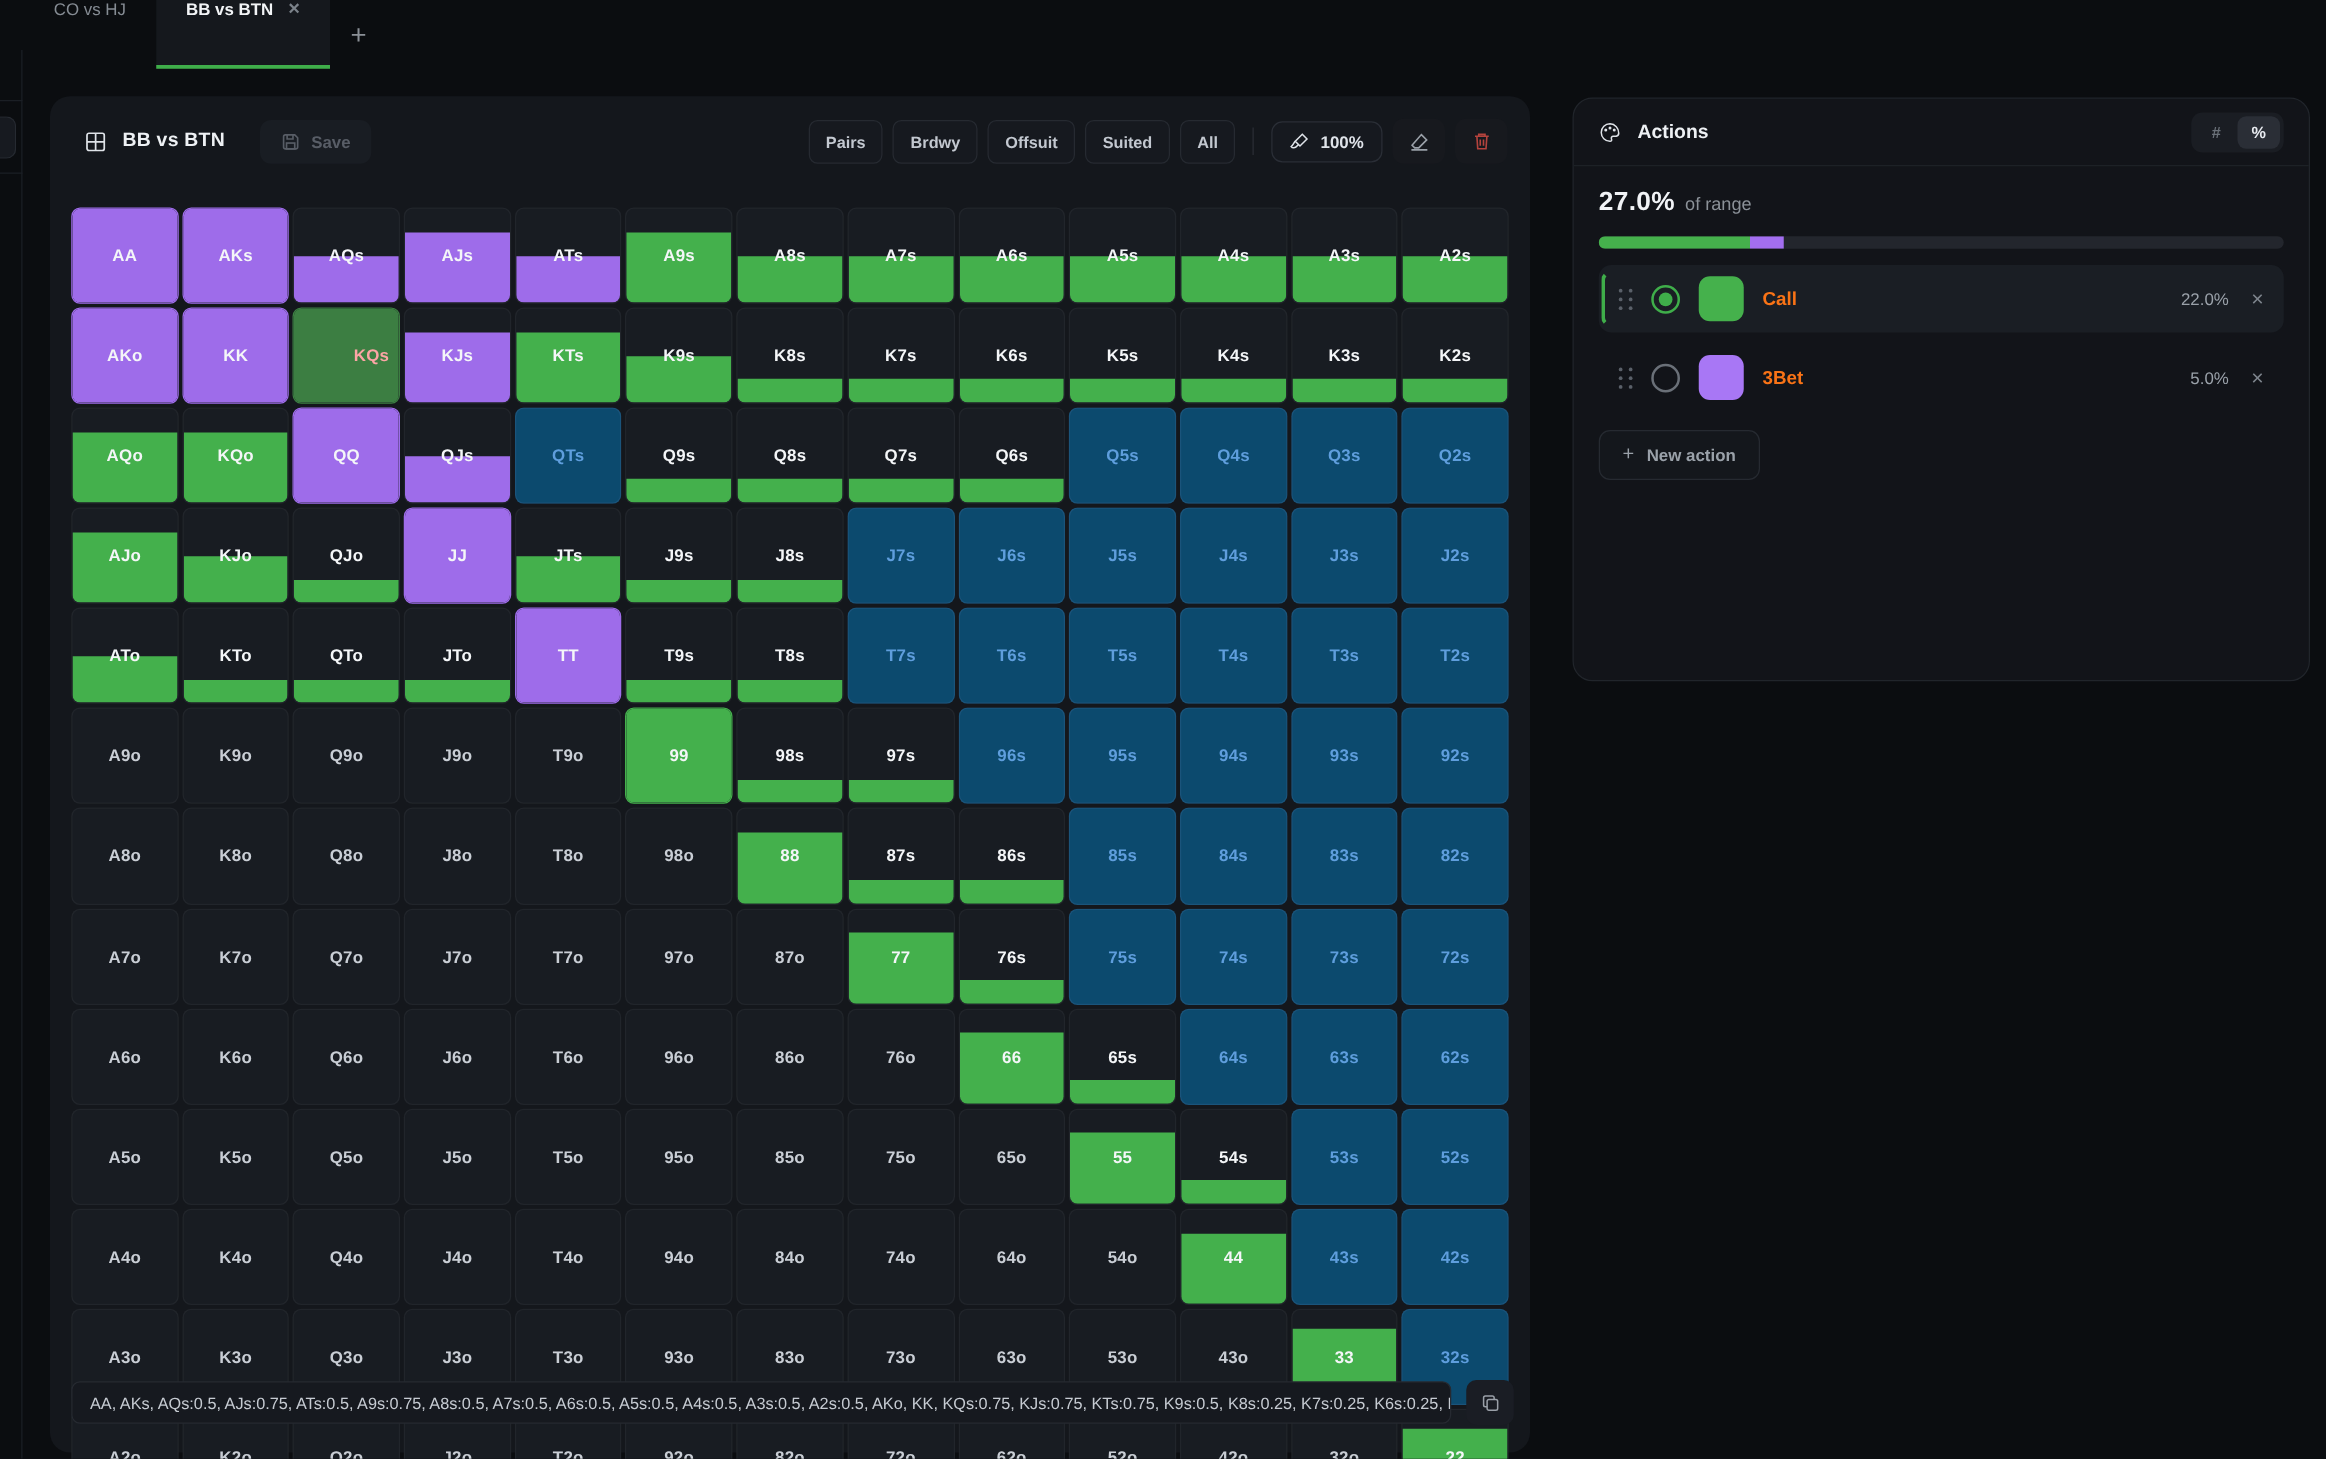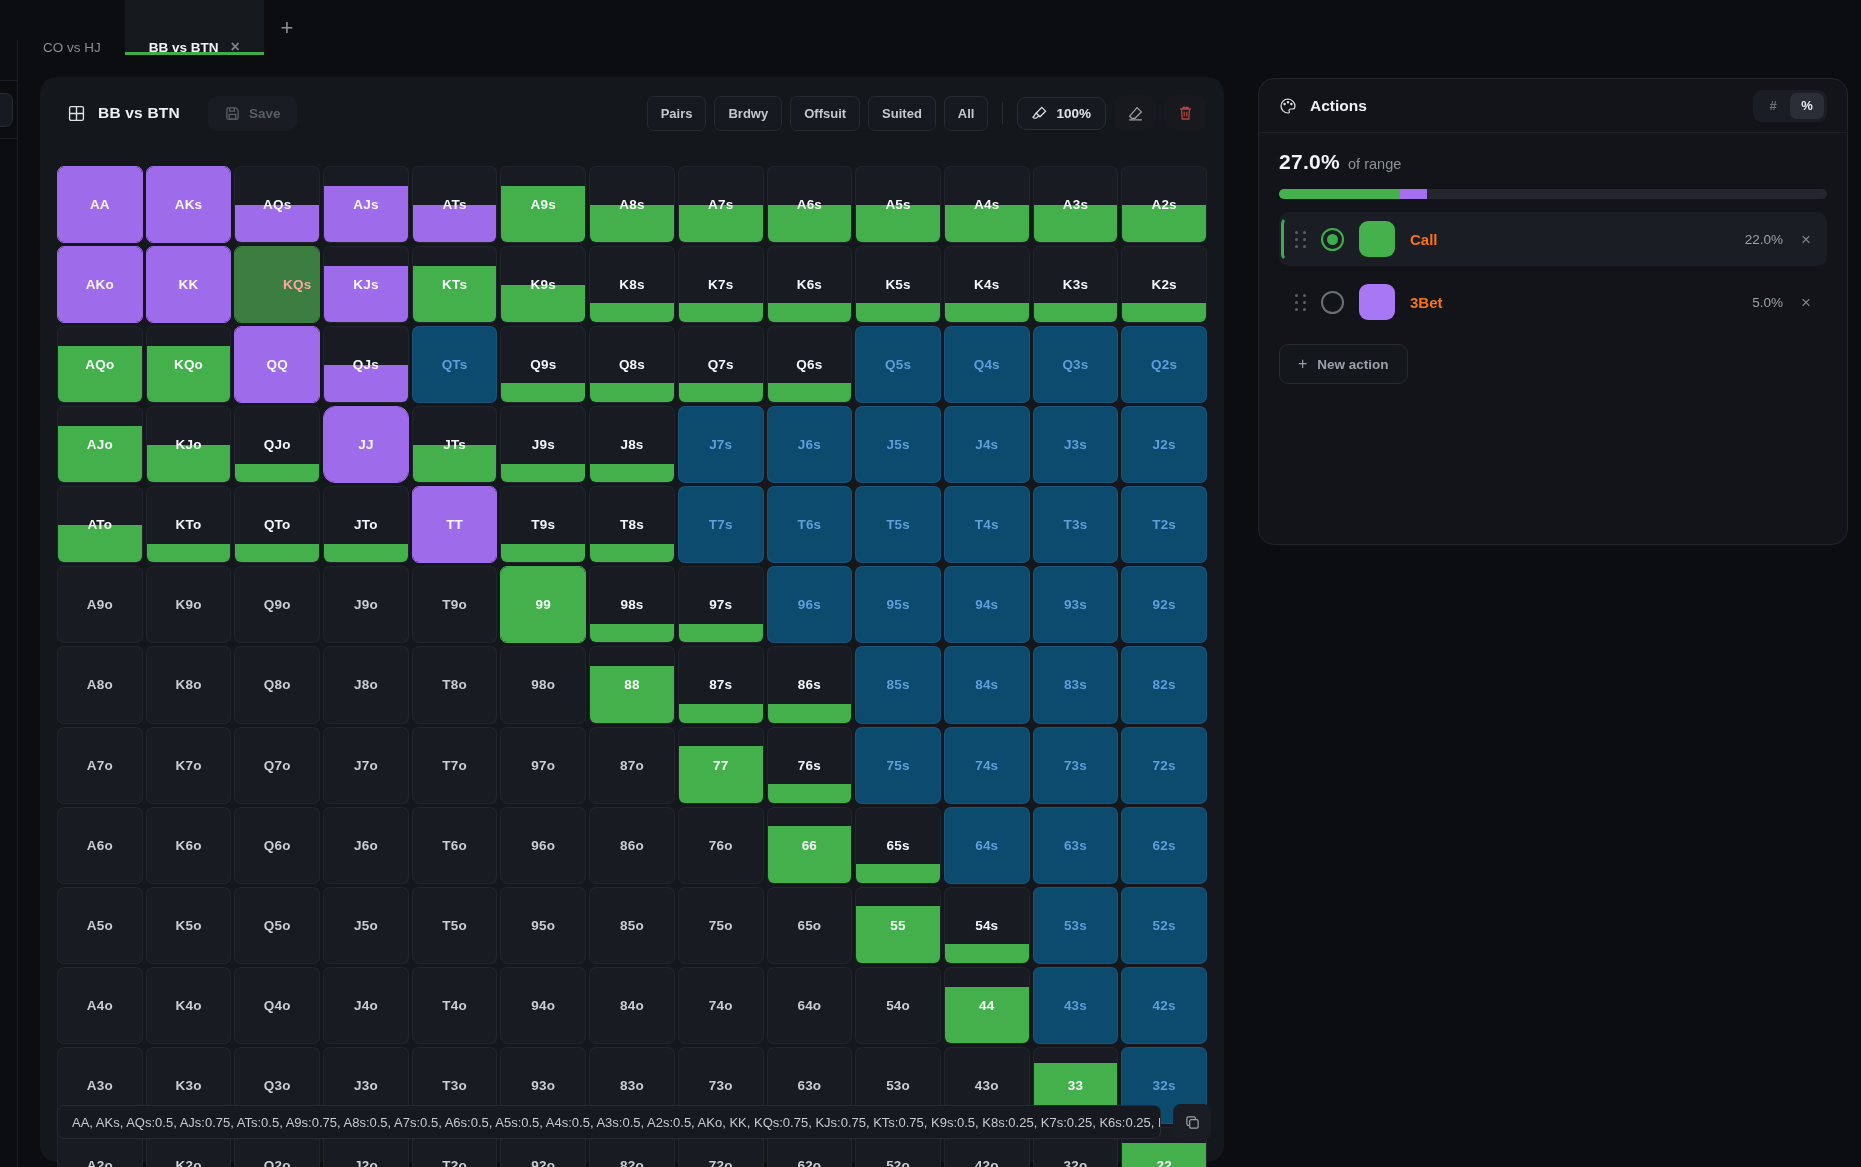--- a/index.html
+++ b/index.html
@@ -6,21 +6,21 @@
   html,body { width:1861px; height:1167px; overflow:hidden; }
   body { background:#0b0d10; font-family:"Liberation Sans", sans-serif; color:#e6eaee; position:relative; }
 
   
   .rail { position:absolute; left:0; top:40px; width:18px; height:1127px; border-right:1px solid #1b1f25; }
   .rail-line { position:absolute; left:0; width:18px; height:1px; background:#1b1f25; }
   .rail-stub { position:absolute; left:0; top:93px; width:13px; height:34px; background:#171a20; border:1px solid #262a31; border-left:none; border-radius:0 8px 8px 0; }
 
   
   .tabbar { position:absolute; left:19px; top:0; right:0; height:55px; display:flex; align-items:stretch; }
-  .tab { display:flex; align-items:flex-end; gap:12px; padding:0 24px; color:#868c94; font-size:13.5px; cursor:default; }
+  .tab { display:flex; align-items:flex-start; gap:12px; padding:0 24px; color:#868c94; font-size:13.5px; cursor:default; }
   .tab.active { background:#15181d; color:#f2f4f6; font-weight:bold; position:relative; }
   .tab.active::after { content:""; position:absolute; left:0; right:0; bottom:0; height:3px; background:#3fae4a; }
   .tab-close { color:#7b828a; font-size:16px; line-height:1; }
   .newtab { width:46px; display:flex; align-items:center; justify-content:center; color:#8b9097; font-size:22px; font-weight:300; }
 
   
   .card { position:absolute; left:40px; top:77px; width:1184px; height:1085px; background:#14171c; border-radius:16px; }
   .card-header { position:absolute; left:28px; right:18px; top:14px; height:44px; display:flex; align-items:center; }
   .title-group { display:flex; align-items:center; gap:13px; }
   .card-title { font-size:15.5px; font-weight:bold; color:#eef1f4; letter-spacing:.2px; }
@@ -306,21 +306,21 @@
         <span class="lbl lit">AJo</span>
       </div>
       <div class="cell">
         <span class="fill" style="height: 50%; background: rgb(68, 176, 76);"></span>
         <span class="lbl lit">KJo</span>
       </div>
       <div class="cell">
         <span class="fill" style="height: 25%; background: rgb(68, 176, 76);"></span>
         <span class="lbl lit">QJo</span>
       </div>
-      <div class="cell" style="border-color: rgb(158, 108, 234); border-radius: 12px;">
+      <div class="cell" style="border-color: rgb(158, 108, 234);">
         <span class="fill" style="height: 100%; background: rgb(158, 108, 234);"></span>
         <span class="lbl lit">JJ</span>
       </div>
       <div class="cell">
         <span class="fill" style="height: 50%; background: rgb(68, 176, 76);"></span>
         <span class="lbl lit">JTs</span>
       </div>
       <div class="cell">
         <span class="fill" style="height: 25%; background: rgb(68, 176, 76);"></span>
         <span class="lbl lit">J9s</span>

